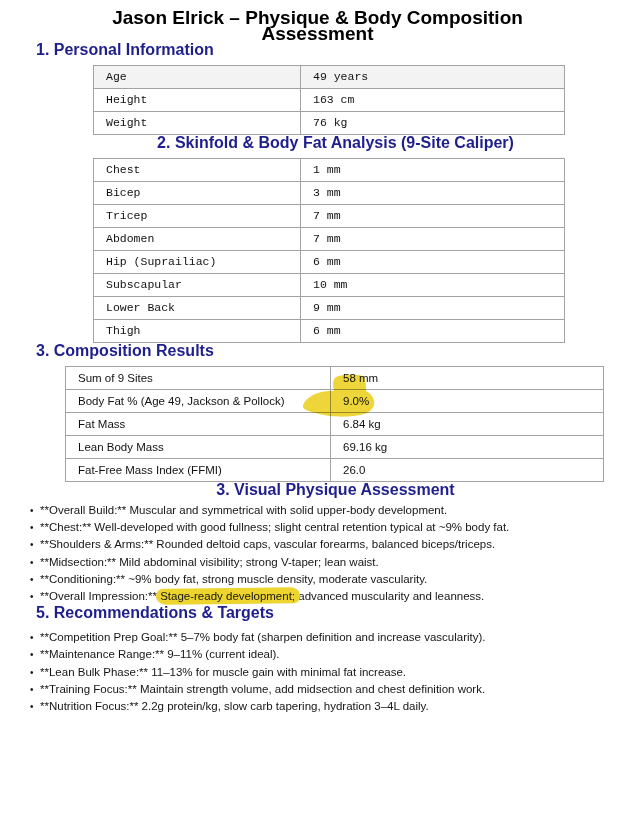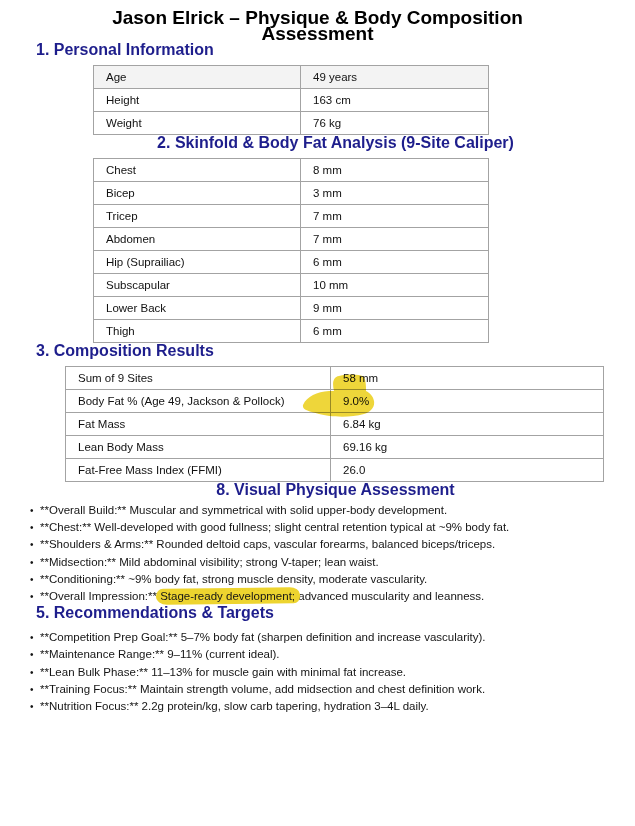--- a/index.html
+++ b/index.html
@@ -31,21 +31,21 @@
   .mt-h{margin-top:15px;text-align:center;}
   .mt-h2{margin-top:17px;}
 
   table{border-collapse:collapse;font-size:11.5px;color:#111;margin-top:7px;}
   table{border:1px solid var(--table-outer-border,#8E8E8E);}
   td{
     border:1px solid var(--table-border,#A3A3A3);
     height:23px;padding:0 12px;vertical-align:middle;line-height:14px;
     background:#fff;
   }
-  .t-narrow{margin-left:93px;width:396px;}
+  .t-narrow{margin-left:93px;width:472px;font-family:Liberation Mono, monospace;}
   .t-narrow td.lbl{width:207px;}
   .t-wide{margin-left:65px;width:539px;padding-left:24px;}
   .t-wide td.lbl{width:265px;}
   tr.shaded td{background:var(--shaded-row,#F3F3F3);}
 
   td.rel{position:relative;}
   svg.blob{
     position:absolute;left:-30px;top:-18px;width:76px;height:48px;
     mix-blend-mode:multiply;pointer-events:none;z-index:2;
   }
@@ -92,21 +92,21 @@
         <td>76 kg</td>
       </tr>
     </tbody>
   </table>
 
   <h2 class="sec mt-h">2. Skinfold &amp; Body Fat Analysis (9-Site Caliper)</h2>
   <table class="t-narrow">
     <tbody>
       <tr>
         <td class="lbl">Chest</td>
-        <td>8 mm</td>
+        <td>1 mm</td>
       </tr>
       <tr>
         <td class="lbl">Bicep</td>
         <td>3 mm</td>
       </tr>
       <tr>
         <td class="lbl">Tricep</td>
         <td>7 mm</td>
       </tr>
       <tr>
@@ -156,21 +156,21 @@
         <td class="lbl">Lean Body Mass</td>
         <td>69.16 kg</td>
       </tr>
       <tr>
         <td class="lbl">Fat-Free Mass Index (FFMI)</td>
         <td>26.0</td>
       </tr>
     </tbody>
   </table>
 
-  <h2 class="sec mt-h">8. Visual Physique Assessment</h2>
+  <h2 class="sec mt-h">3. Visual Physique Assessment</h2>
   <div class="bullets mt-b1">
     <div class="li"><span class="dot">•</span><span class="bt">**Overall Build:** Muscular and symmetrical with solid upper-body development.</span></div>
     <div class="li"><span class="dot">•</span><span class="bt">**Chest:** Well-developed with good fullness; slight central retention typical at ~9% body fat.</span></div>
     <div class="li"><span class="dot">•</span><span class="bt">**Shoulders &amp; Arms:** Rounded deltoid caps, vascular forearms, balanced biceps/triceps.</span></div>
     <div class="li"><span class="dot">•</span><span class="bt">**Midsection:** Mild abdominal visibility; strong V-taper; lean waist.</span></div>
     <div class="li"><span class="dot">•</span><span class="bt">**Conditioning:** ~9% body fat, strong muscle density, moderate vascularity.</span></div>
     <div class="li"><span class="dot">•</span><span class="bt"><span>**Overall Impression:** </span><span class="mark"><span>Stage-ready development;</span></span><span> advanced muscularity and leanness.</span></span></div>
   </div>
 
   <h2 class="sec mt-h2">5. Recommendations &amp; Targets</h2>

